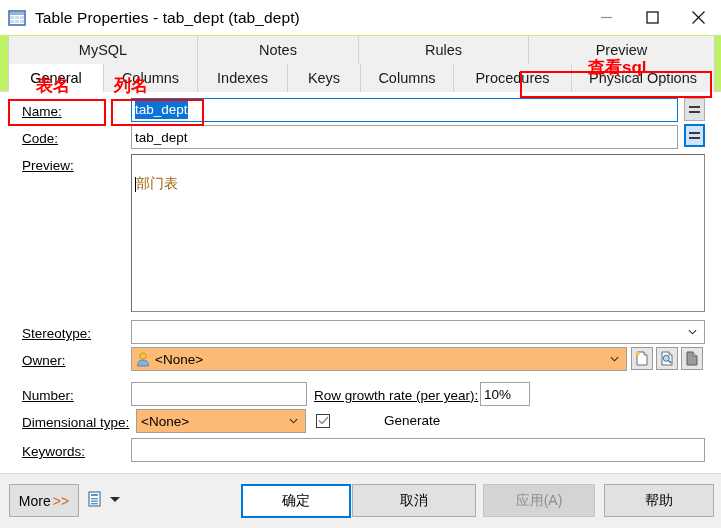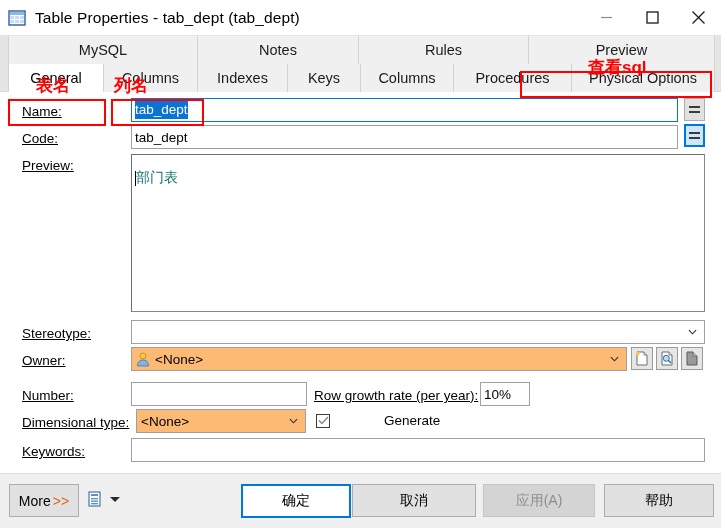--- a/index.html
+++ b/index.html
@@ -61,21 +61,21 @@
     justify-content: center;
     cursor: default;
   }
   .win-btn svg { display: block; }
 
   
   .tabstrip {
     position: absolute;
     left: 0; top: 35px;
     width: 721px; height: 57px;
-    background: #e5e5e5;
+    background: #bef264;
     border-bottom: 1px solid #d9d9d9;
     box-sizing: border-box;
   }
   .tabrow {
     position: absolute;
     left: 8px;
     height: 28px;
     display: flex;
     align-items: stretch;
   }
@@ -194,22 +194,22 @@
   }
 
   .textarea {
     position: absolute;
     box-sizing: border-box;
     background: #ffffff;
     border: 1px solid #888888;
     border-top-color: #6d6d6d;
     border-left-color: #6d6d6d;
     font-size: 14px;
-    color: #0f766e;
-    padding: 14px 3px;
+    color: #a16207;
+    padding: 20px 3px;
     overflow: hidden;
     line-height: 1.25;
     white-space: pre-wrap;
   }
 
   .combo {
     position: absolute;
     box-sizing: border-box;
     border: 1px solid #a0a0a0;
     background: #ffffff;

